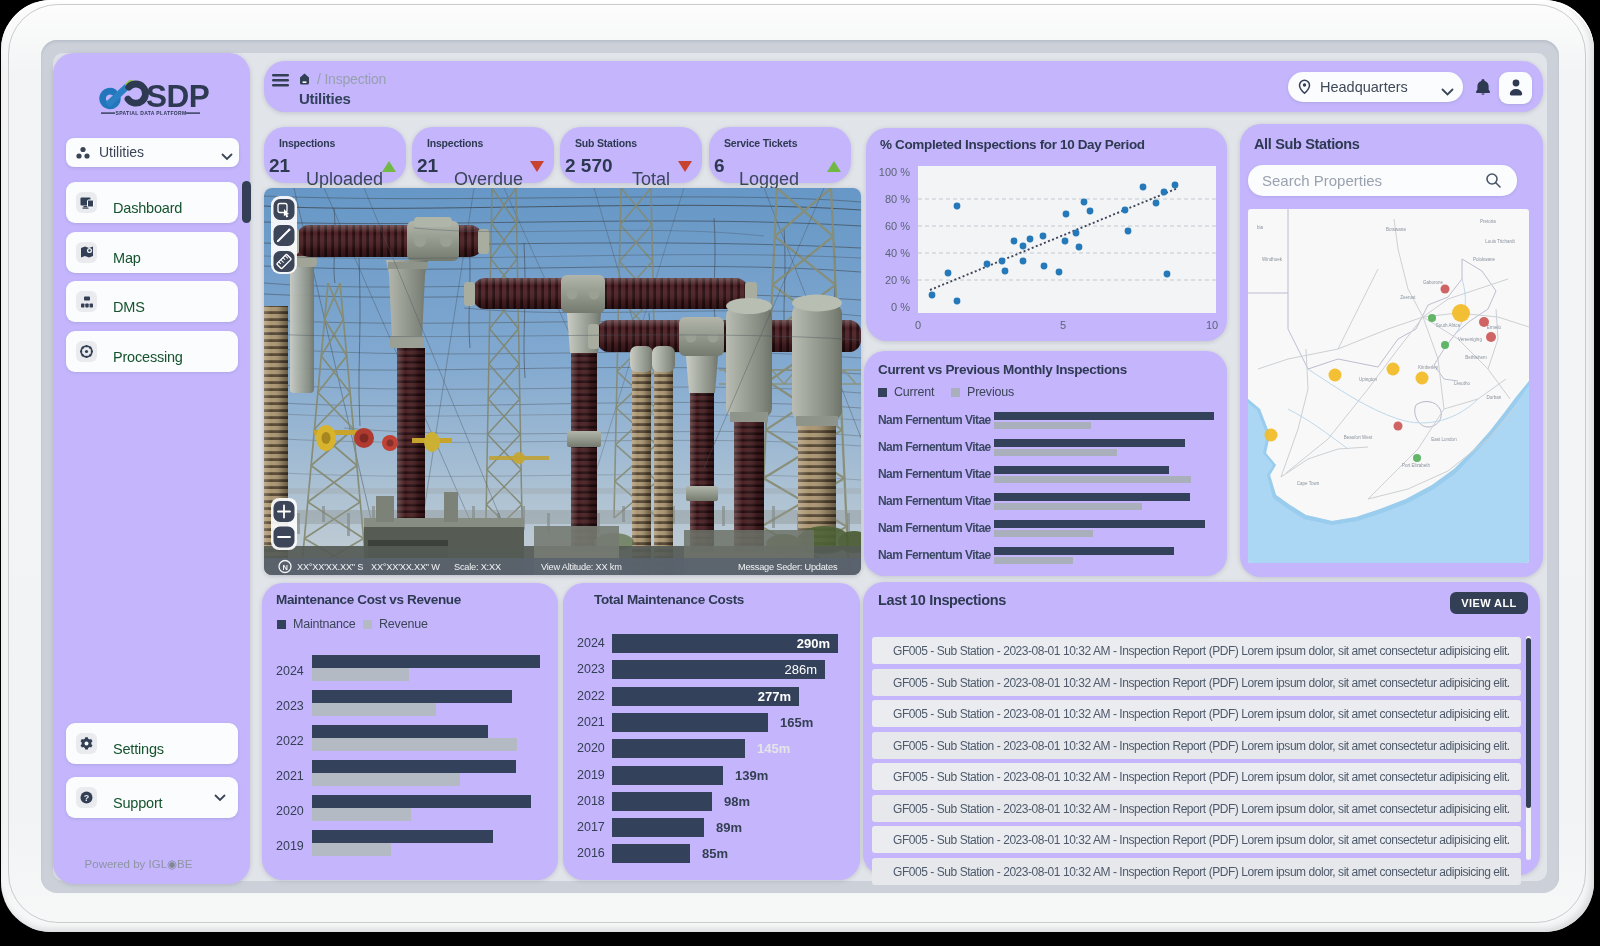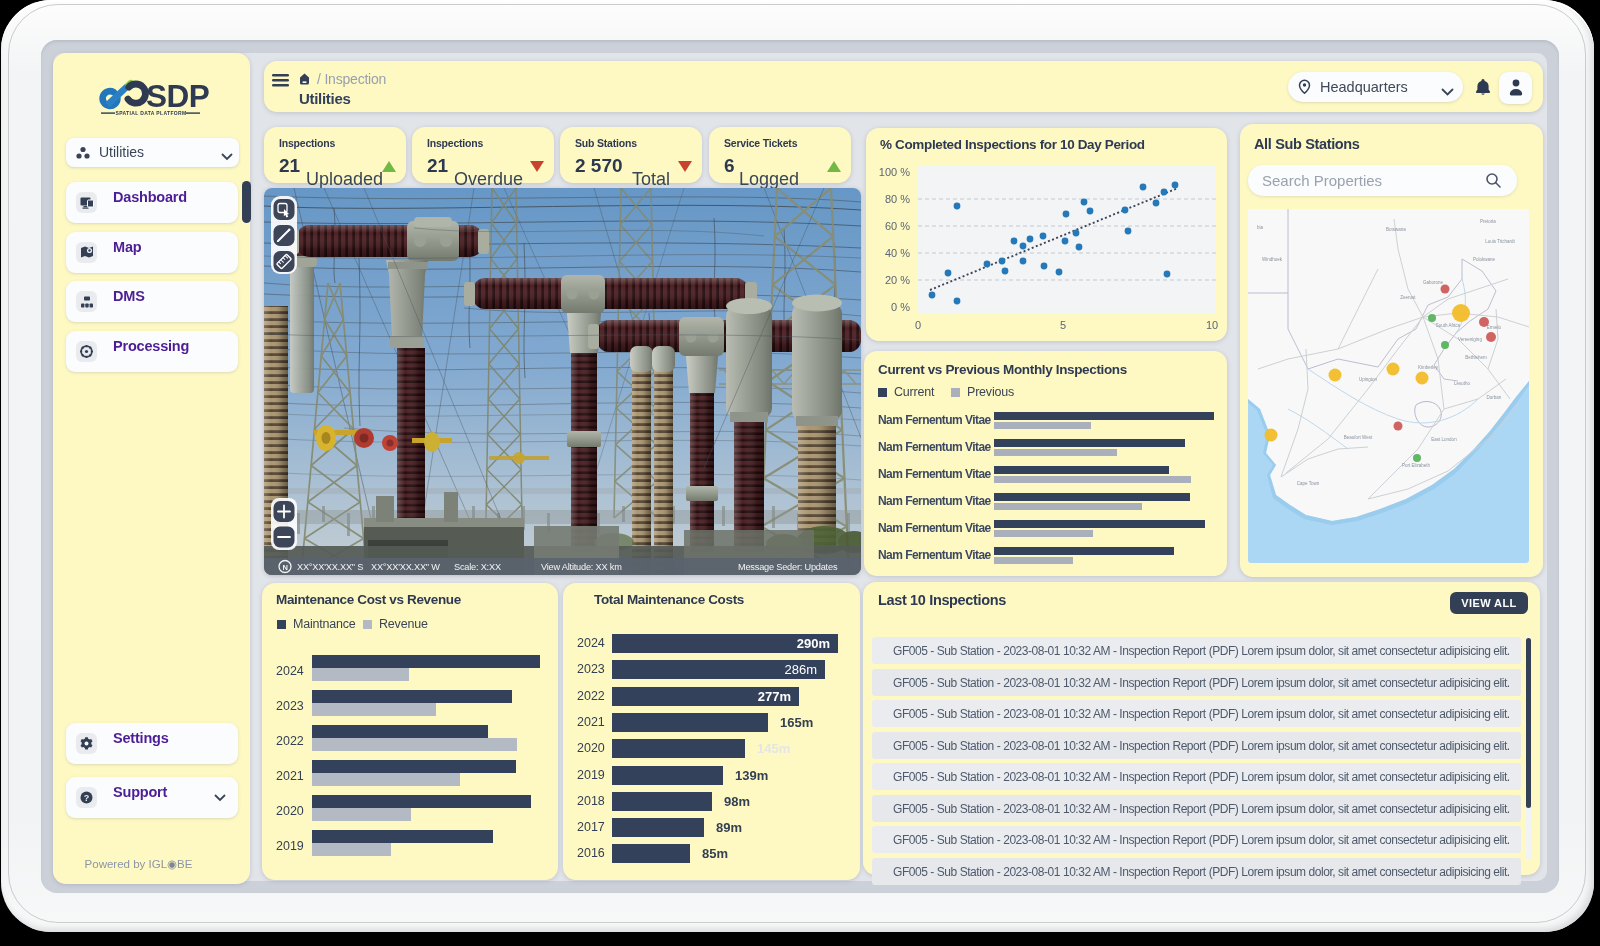--- a/index.html
+++ b/index.html
@@ -6,34 +6,34 @@
   *{box-sizing:border-box;font-family:"Liberation Sans",sans-serif;}
   .abs{position:absolute;white-space:nowrap;}
   
   #bezel{position:absolute;left:1px;top:0;width:1593px;height:932px;border-radius:50px;
     background:linear-gradient(180deg,#fdfdfd 0%,#f3f4f5 8%,#f2f3f4 88%,#f7f8f8 100%);
     box-shadow:inset 0 2px 0 #fff, inset -3px -3px 6px #d7d9db;}
   #bezline{position:absolute;left:8px;top:4px;width:1578px;height:919px;border-radius:50px;border:1px solid #c9cbcf;}
   #screen{position:absolute;left:41px;top:40px;width:1518px;height:853px;border-radius:16px;
     background:#ccd1d9;box-shadow:inset 0 2px 3px #b9bfc9;}
   #canvas{position:absolute;left:53px;top:53px;width:1494px;height:828px;border-radius:10px;background:#e1e4e9;}
-  .card{position:absolute;background:#fef9c3;border-radius:13px;box-shadow:0 1px 4px rgba(90,100,120,.25);padding-left:16px;}
+  .card{position:absolute;background:#c4b5fd;border-radius:21px;box-shadow:0 1px 4px rgba(90,100,120,.25);padding-left:16px;}
   .white{background:#fbfcfd;border-radius:8px;box-shadow:0 1px 3px rgba(100,110,130,.25);}
   
   #sidebar{left:53px;top:53px;width:197px;height:831px;}
   .menuitem{position:absolute;left:66px;width:172px;height:41px;background:#fbfcfd;border-radius:9px;box-shadow:0 1px 3px rgba(100,110,130,.22);}
   .menuitem .chip{position:absolute;left:10px;top:10px;width:21px;height:21px;border-radius:6px;background:#e9ebef;display:flex;align-items:center;justify-content:center;}
-  .menuitem .mtext{position:absolute;left:47px;top:7px;font-size:14.5px;font-weight:700;color:#4c1d95;letter-spacing:-0.2px;white-space:nowrap;}
+  .menuitem .mtext{position:absolute;left:47px;top:18px;font-size:14.5px;font-weight:400;color:#14532d;letter-spacing:-0.2px;white-space:nowrap;}
   .sideind{position:absolute;left:242px;top:181px;width:9px;height:42px;background:#333f54;border-radius:5px;}
   
   #topbar{left:264px;top:61px;width:1279px;height:51px;}
   
   .stat{position:absolute;top:127px;height:56px;width:142px;}
   .stat .lab{position:absolute;left:15px;top:10px;font-size:10.5px;font-weight:700;color:#2e3a52;letter-spacing:-0.2px;white-space:nowrap;}
-  .stat .num{position:absolute;left:15px;top:28px;font-size:19px;font-weight:700;color:#2c3950;white-space:nowrap;}
+  .stat .num{position:absolute;left:5px;top:28px;font-size:19px;font-weight:700;color:#2c3950;white-space:nowrap;}
   .stat .word{position:absolute;top:42px;font-size:18px;color:#3a4659;white-space:nowrap;}
   .tri{position:absolute;width:0;height:0;top:34px;}
   .triup{border-left:7px solid transparent;border-right:7px solid transparent;border-bottom:11px solid #72b844;}
   .tridn{border-left:7px solid transparent;border-right:7px solid transparent;border-top:11px solid #c8432f;}
   
   .ctitle{position:absolute;font-size:13.5px;font-weight:700;color:#2e3a52;letter-spacing:-0.35px;white-space:nowrap;}
   .legsq{position:absolute;width:9px;height:9px;}
   .legtxt{position:absolute;font-size:12.5px;color:#3b4556;letter-spacing:-0.2px;white-space:nowrap;}
   .dark{background:#33415a;}
   .gray{background:#b3bac4;}

